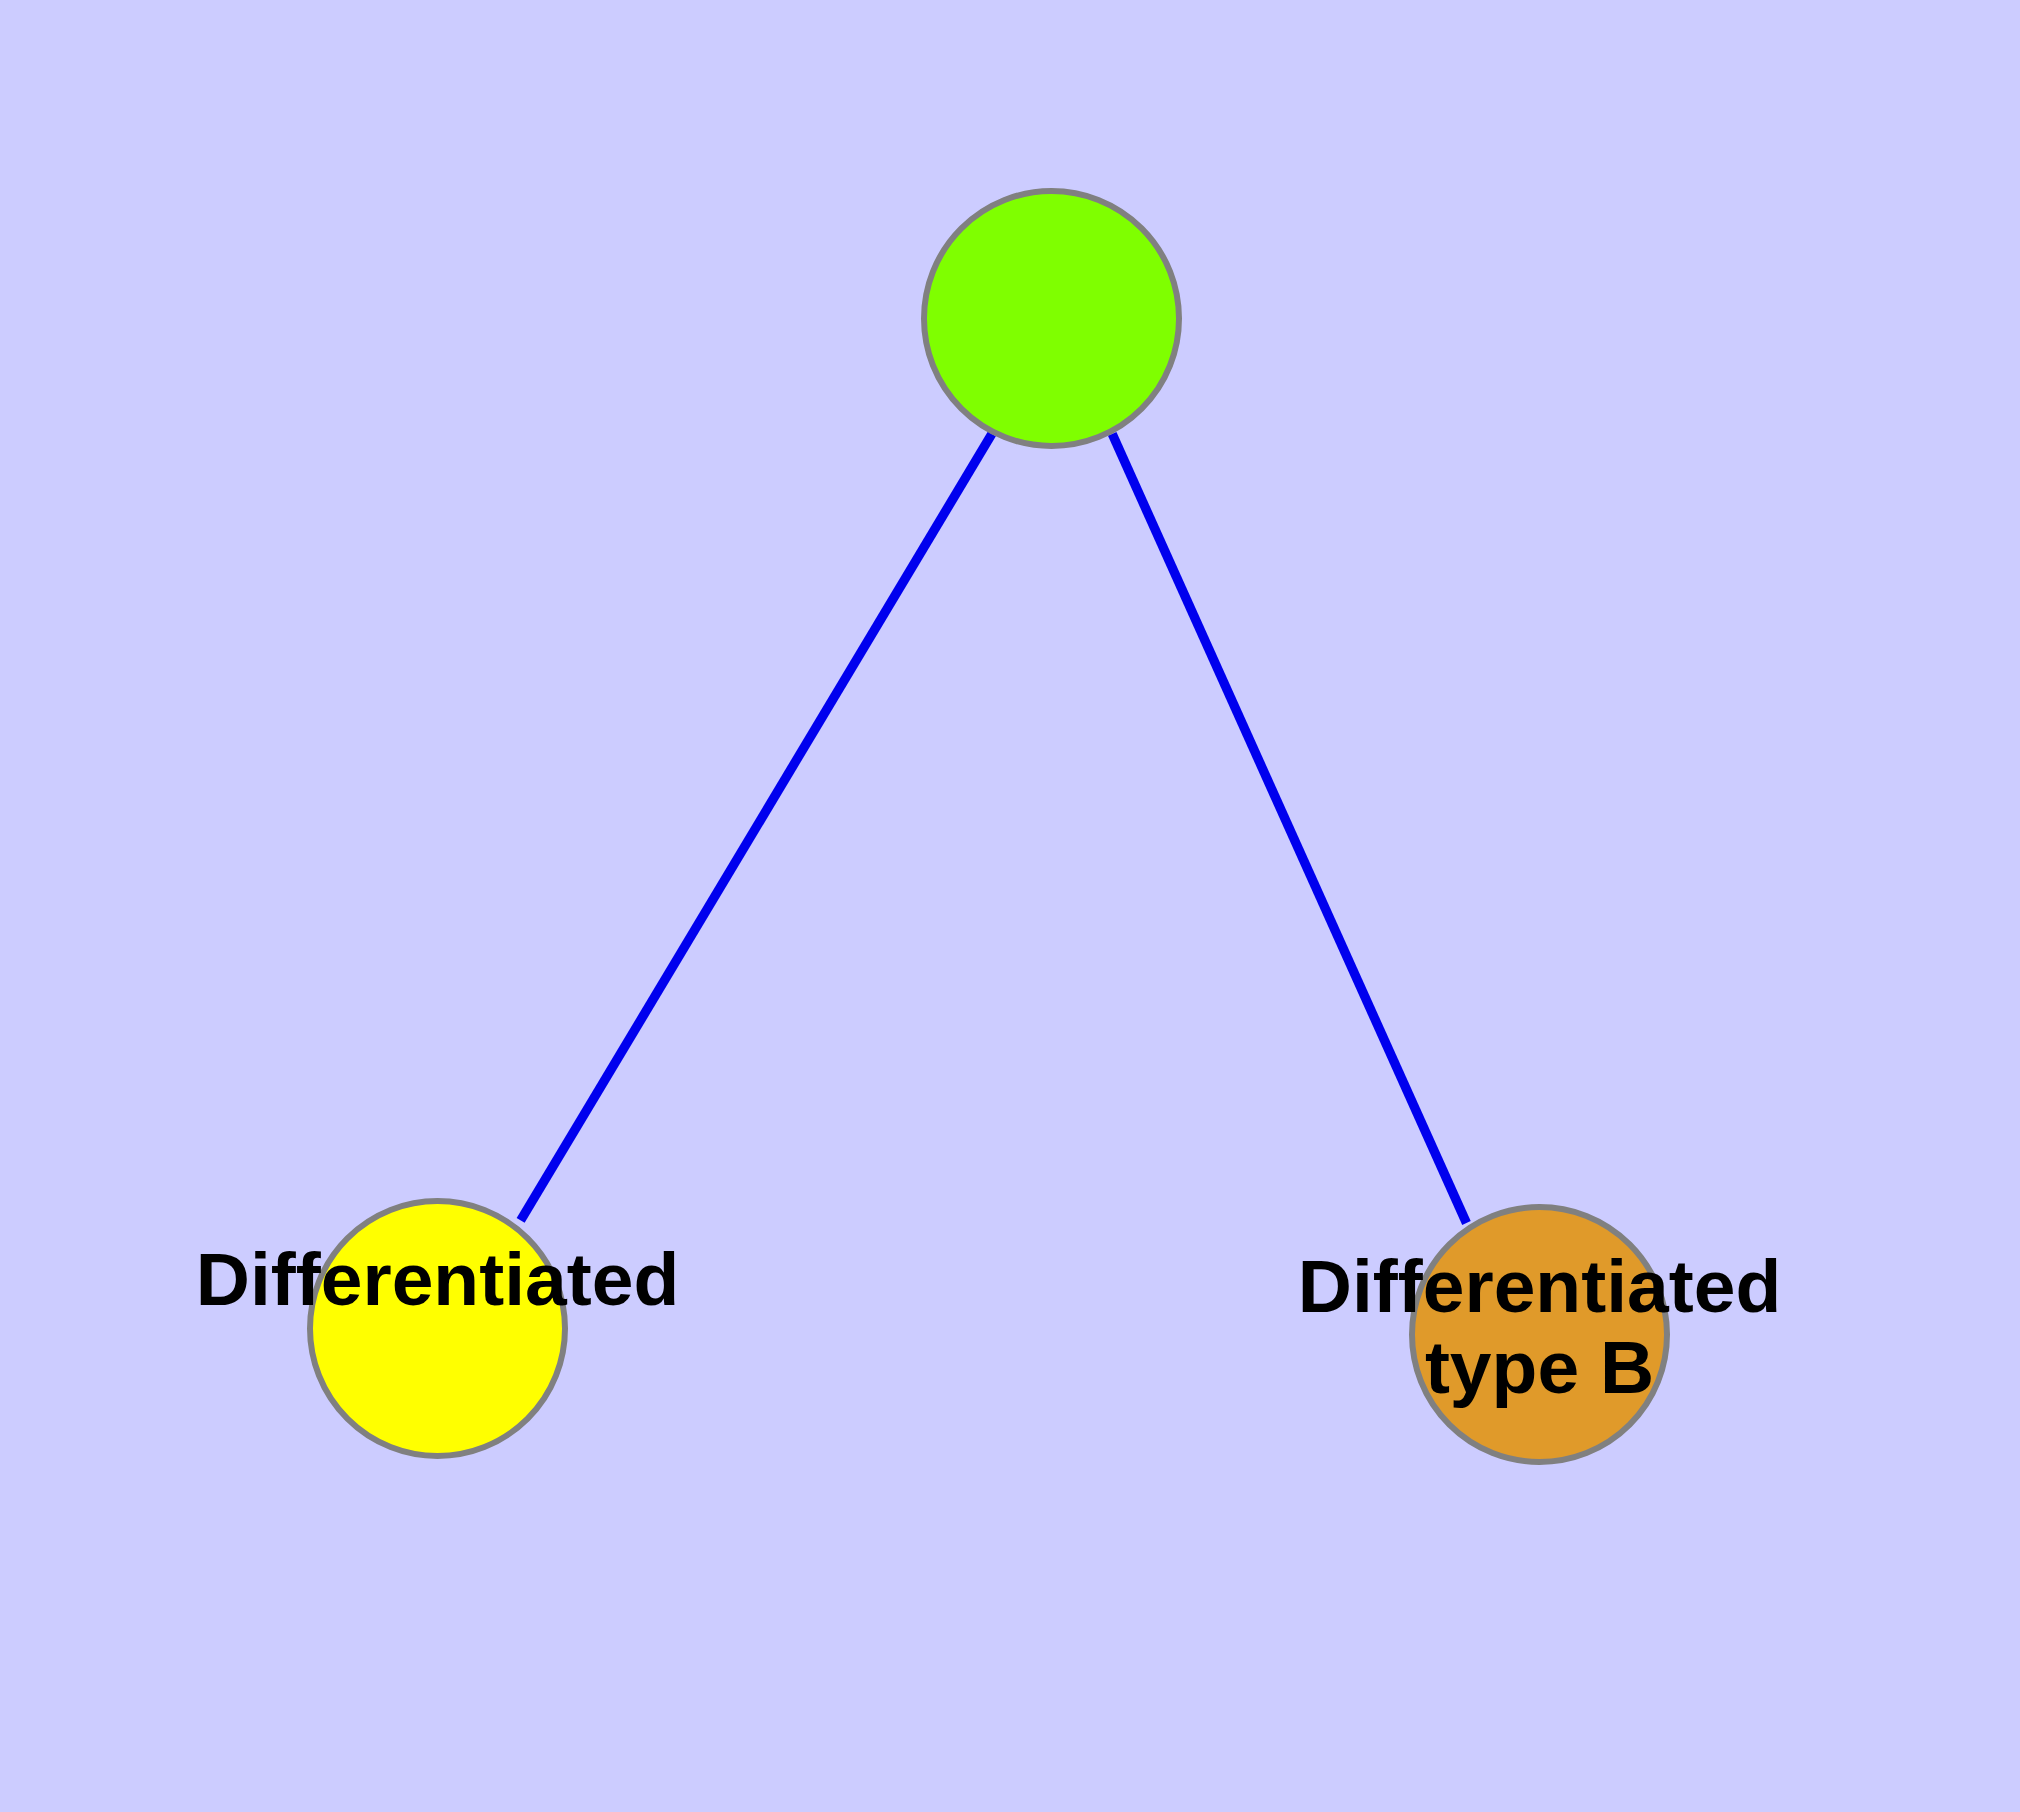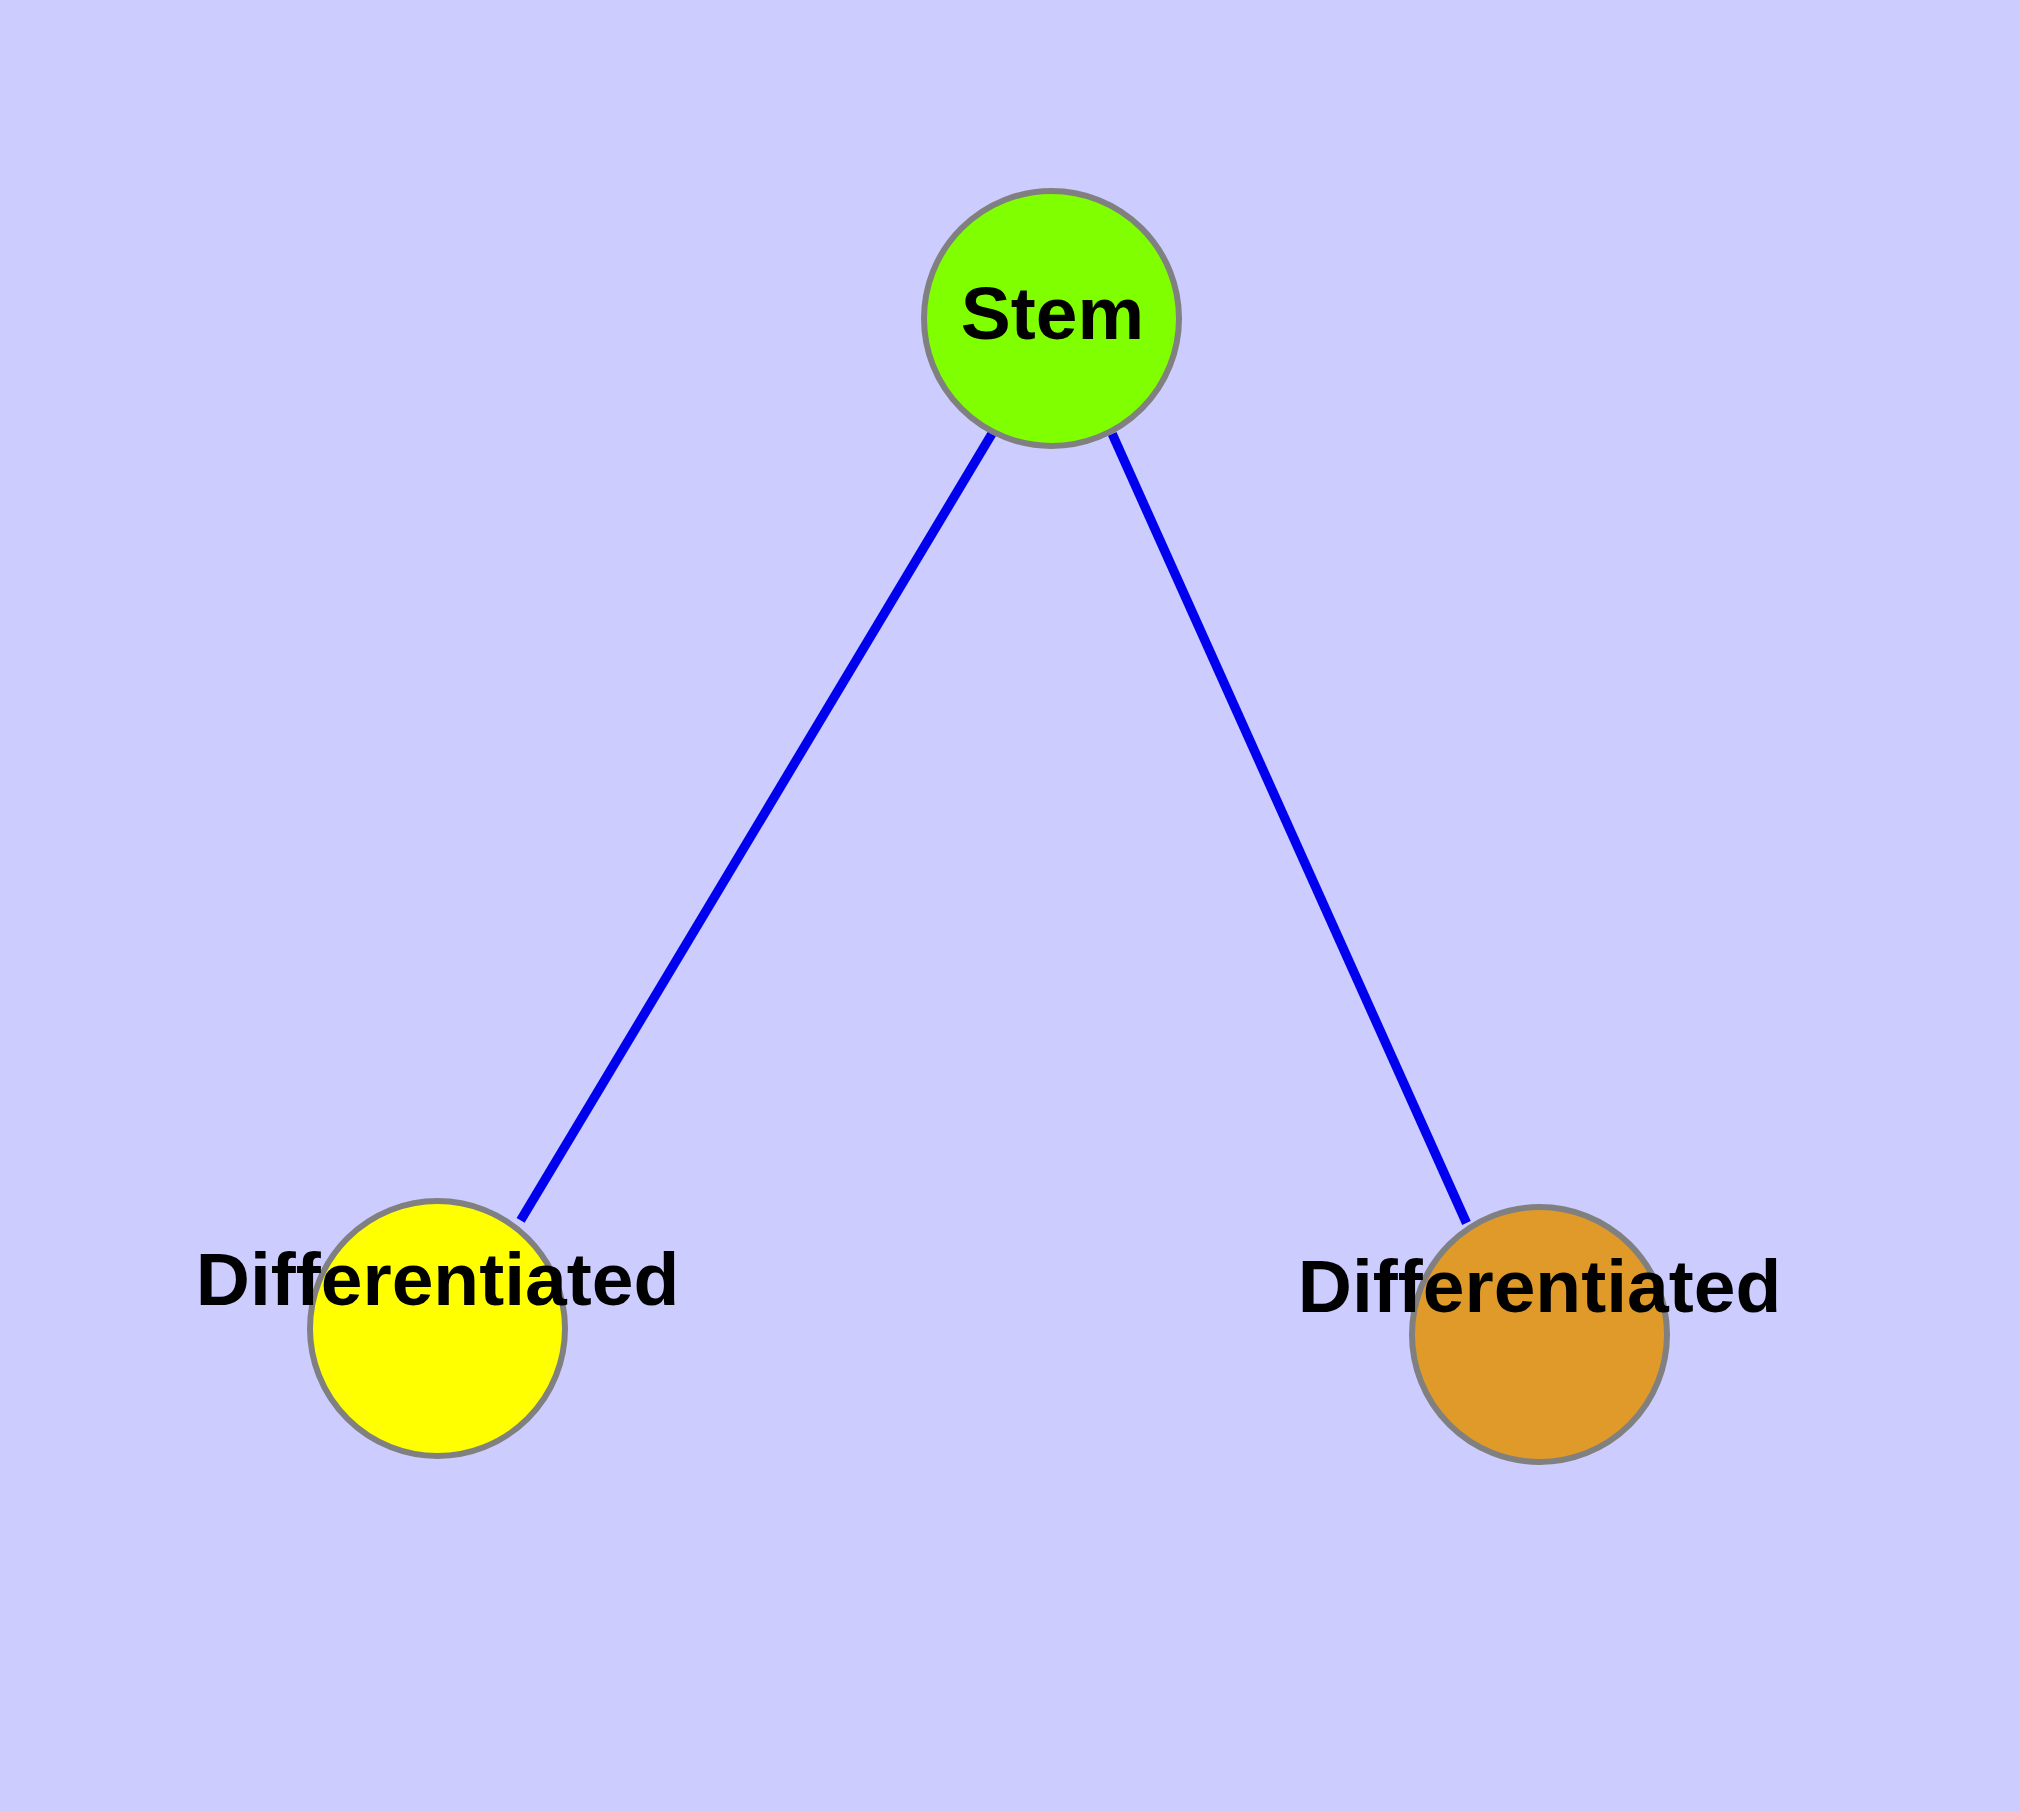--- a/index.html
+++ b/index.html
@@ -96,20 +96,19 @@
     <line id="edge-stem-diff-a" x1="1170" y1="512" x2="614" y2="1440" stroke="#0000ee" stroke-width="11" stroke-linecap="butt"></line>
     <line id="edge-stem-diff-b" x1="1312" y1="512" x2="1730" y2="1443" stroke="#0000ee" stroke-width="11" stroke-linecap="butt"></line>
   </svg>
 
   <div class="node" id="node-stem" style="left: 921px; top: 188px; width: 261px; height: 261px; background: rgb(127, 255, 0); border-color: rgb(128, 128, 128);"></div>
 
   <div class="node" id="node-diff-a" style="left: 307px; top: 1198px; width: 261px; height: 261px; background: rgb(255, 255, 0); border-color: rgb(128, 128, 128);"></div>
 
   <div class="node" id="node-diff-b" style="left: 1409px; top: 1204px; width: 261px; height: 261px; background: rgb(224, 154, 42); border-color: rgb(128, 128, 128);"></div>
 
-  <div class="node-label" id="label-stem">Stem</div>
 
   <div class="node-label" id="label-diff-a"><span>Differentiated</span><br></div>
 
-  <div class="node-label" id="label-diff-b"><span>Differentiated</span><br></div>
+  <div class="node-label" id="label-diff-b"><span>Differentiated</span><br><span>type B</span></div>
 
 </div>
 
 
 </body></html>

